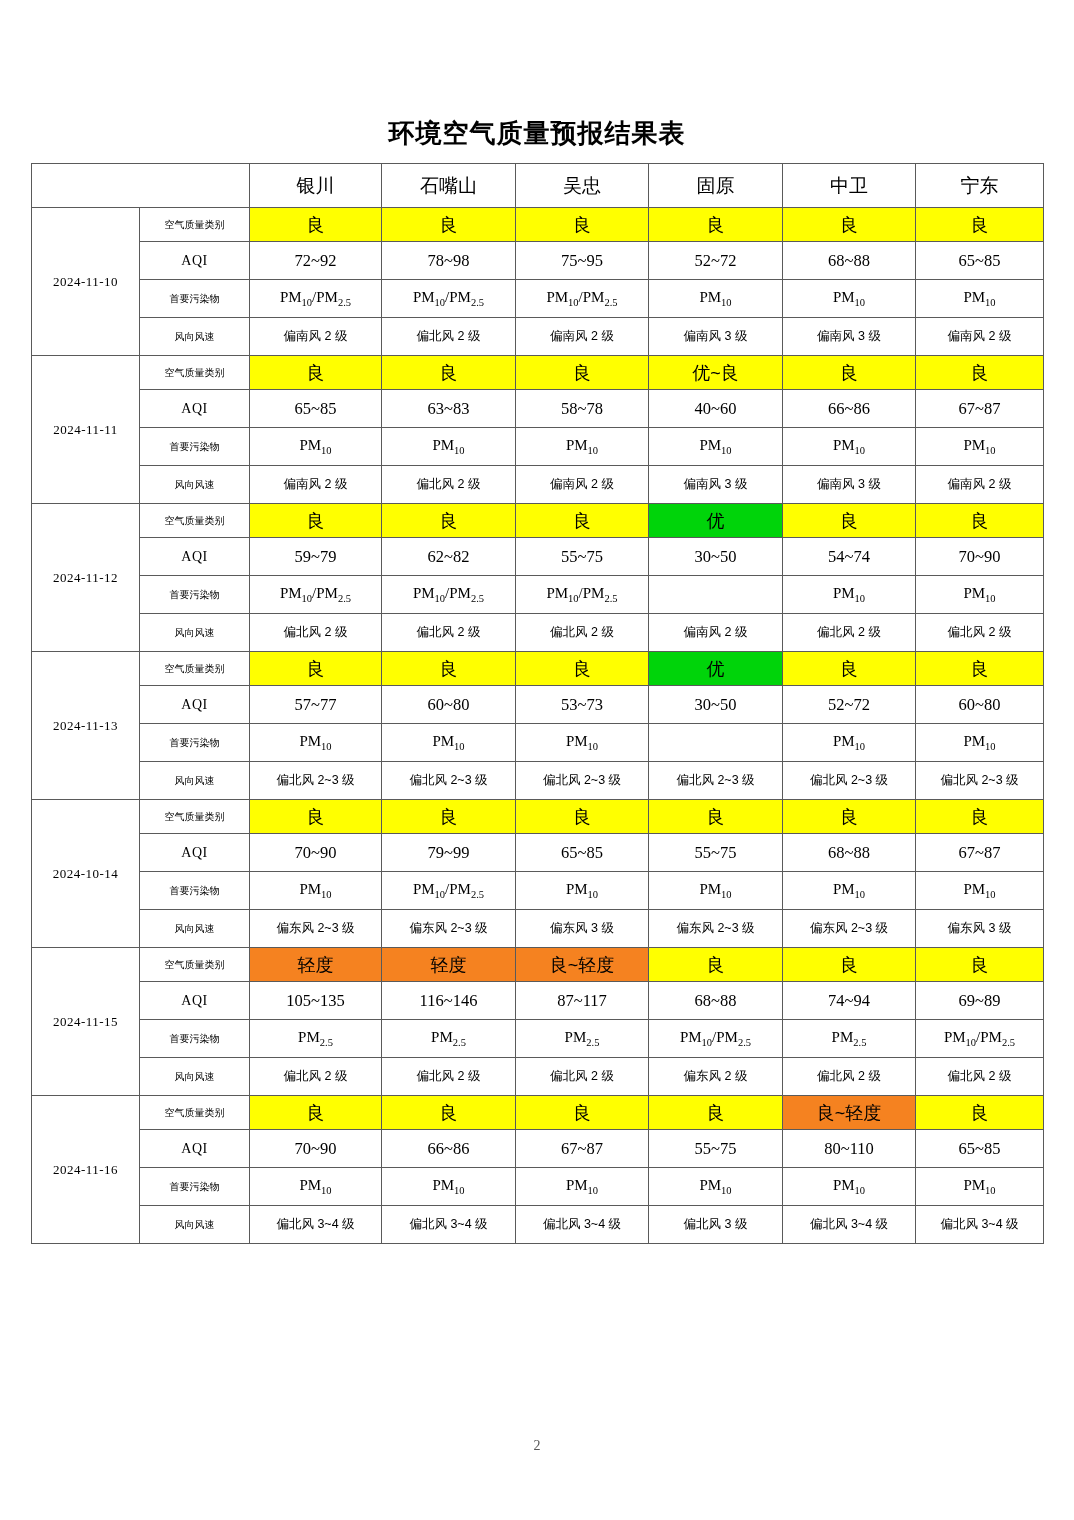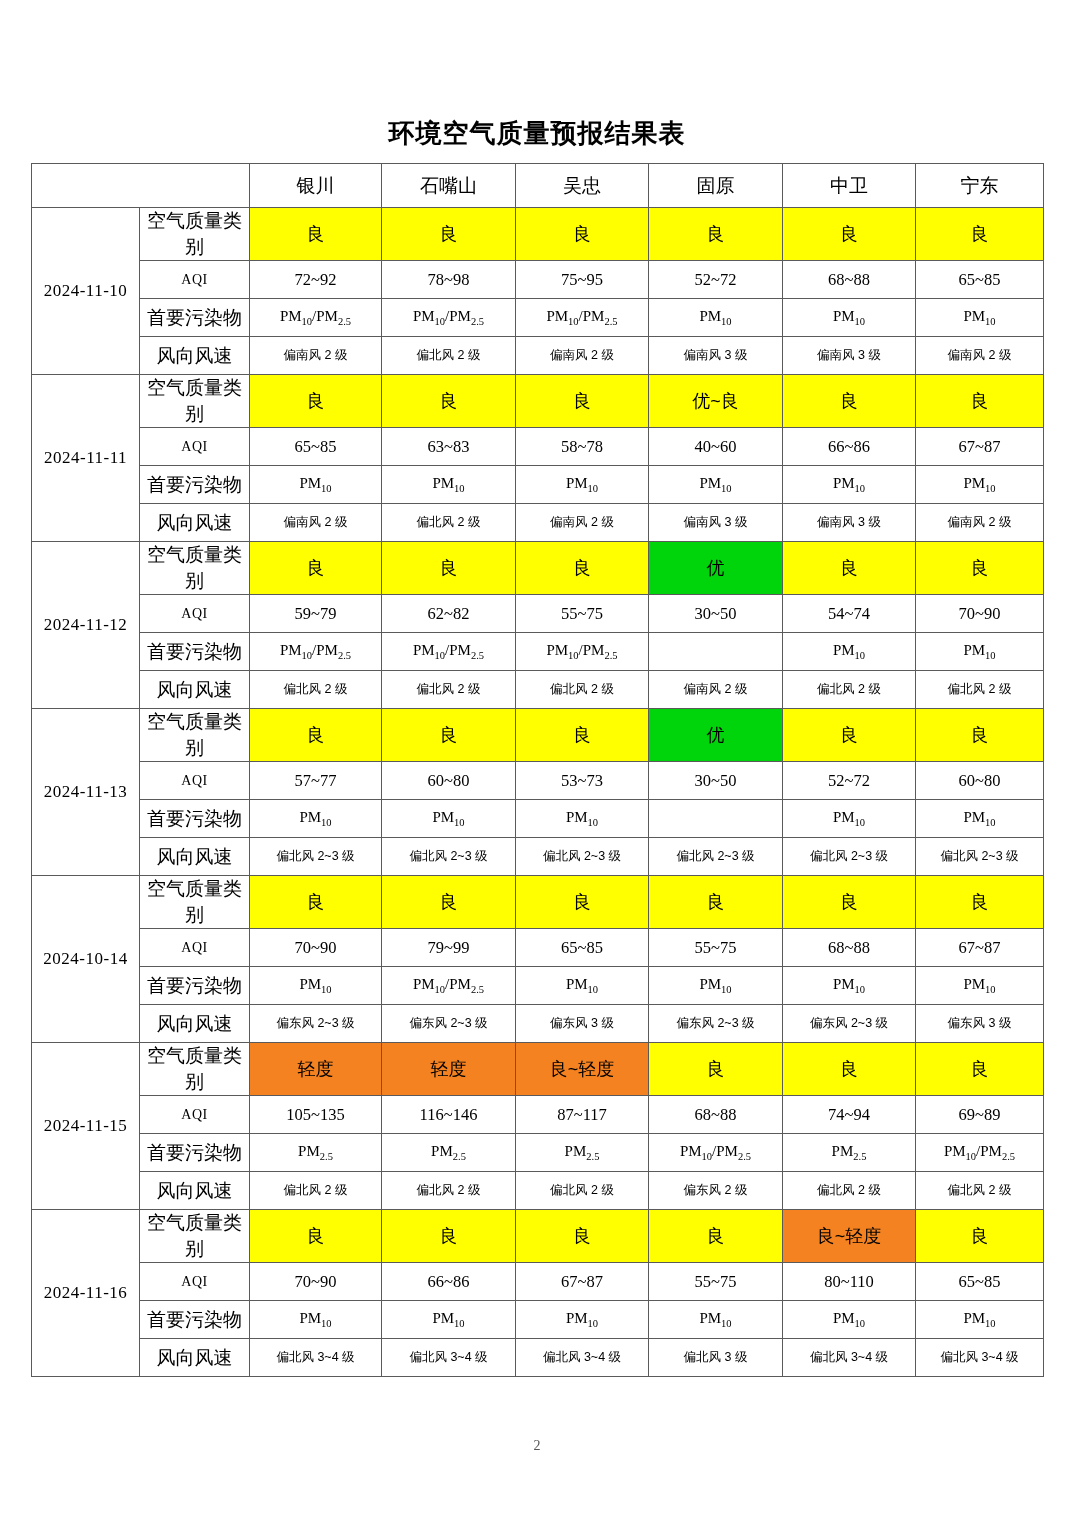--- a/index.html
+++ b/index.html
@@ -53,27 +53,27 @@
   col.c-city4 { width: 134px; }
   col.c-city5 { width: 133px; }
   col.c-city6 { width: 128px; }
 
   tr.head-row td { height: 44px; }
   .city-head {
     font-family: "Liberation Sans", "DejaVu Sans", sans-serif;
     font-size: 19px;
   }
   .date-cell {
-    font-size: 17px;
+    font-size: 13px;
     letter-spacing: 0.5px;
     font-family: "Liberation Serif", "DejaVu Serif", serif;
   }
   .field-cell {
     font-family: "Liberation Sans", "DejaVu Sans", sans-serif;
-    font-size: 19px;
+    font-size: 10px;
   }
   .field-cell.aqi-label {
     font-family: "Liberation Serif", "DejaVu Serif", serif;
     font-size: 14px;
     letter-spacing: 0.5px;
   }
   tr.r-cat td { height: 34px; }
   tr.r-aqi td { height: 38px; }
   tr.r-pol td { height: 38px; }
   tr.r-wind td { height: 38px; }

